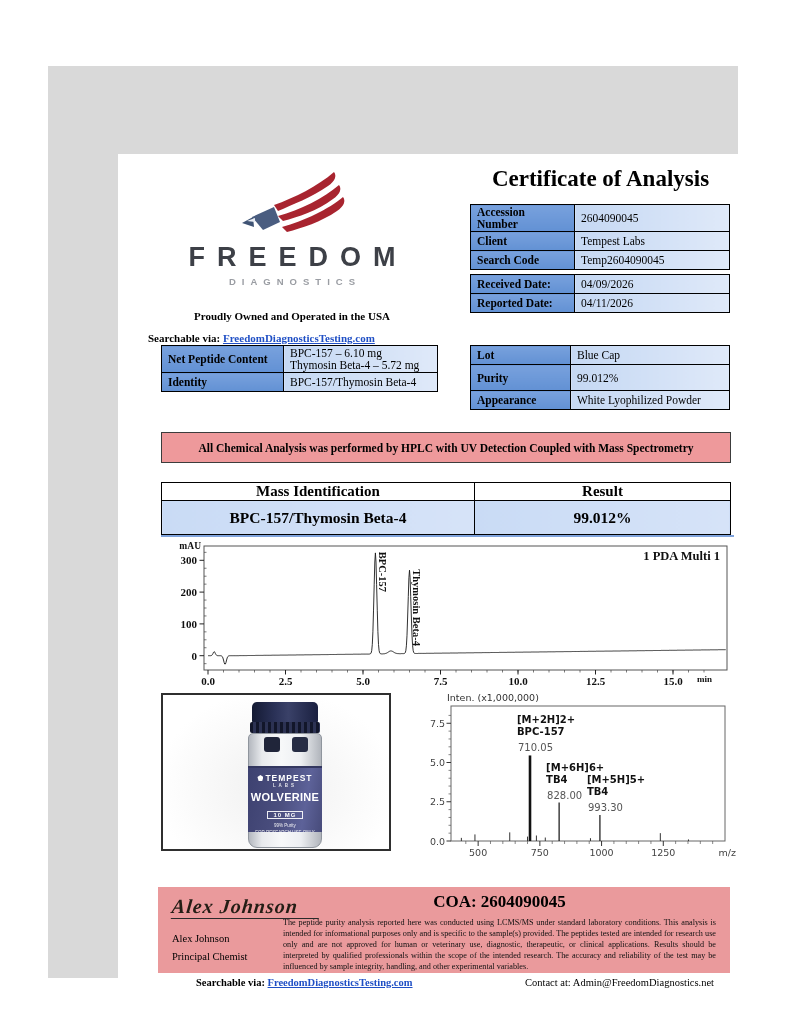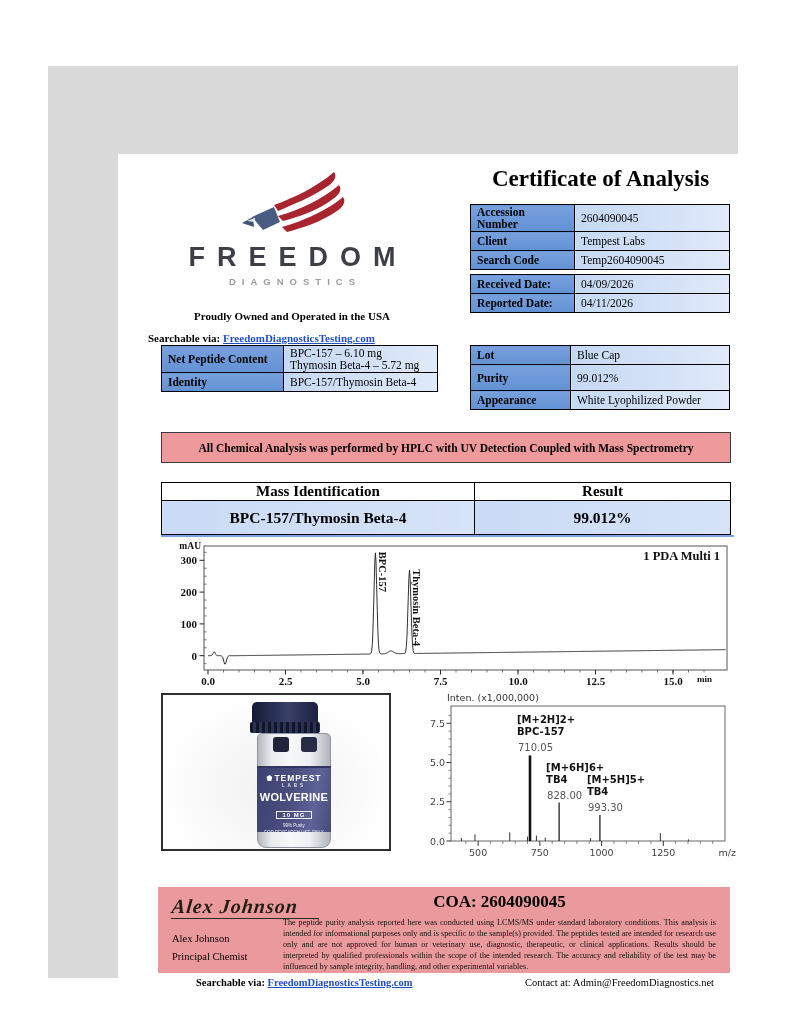--- a/index.html
+++ b/index.html
@@ -106,21 +106,21 @@
   }
   .vial { position:absolute; left:85px; top:7px; width:74px; height:146px; }
   .cap { position:absolute; left:4px; top:0; width:66px; height:21px;
     background:linear-gradient(90deg,#141a33,#2b3258 35%,#3a4168 55%,#1a2040);
     border-radius:5px 5px 2px 2px; }
   .cap-ring { position:absolute; left:2px; top:20px; width:70px; height:11px;
     background:repeating-linear-gradient(90deg,#12162a 0 3px,#2c3253 3px 6px);
     border-radius:2px; }
   .vial-body { position:absolute; left:0; top:31px; width:74px; height:115px;
     background:linear-gradient(90deg,#b4b8bf,#e8eaed 18%,#f7f8f9 45%,#edeff2 72%,#b1b5bc);
-    border:1px solid #8f959d; border-radius:5px 5px 9px 9px;margin-left:9px; }
+    border:1px solid #8f959d; border-radius:5px 5px 9px 9px; }
   .crimp { position:absolute; left:15px; top:3px; width:16px; height:15px;
     background:#20253a; border-radius:3px; }
   .crimp2 { position:absolute; left:43px; top:3px; width:16px; height:15px;
     background:#262c44; border-radius:3px; }
   .vlabel { position:absolute; left:-1px; top:32px; width:74px; height:66px;
     background:linear-gradient(100deg,#3d4170 0%,#4a4e7e 45%,#5d6299 75%,#474b7a 100%);
     border-top:2px solid #333760; color:#fff; text-align:center; overflow:hidden;
     font-family:"Liberation Sans", sans-serif; }
   .v-brand { margin-top:5px; font-size:8.5px; font-weight:bold; letter-spacing:1px; }
   .lion { display:inline-block; width:6px; height:6px; background:#fff;

